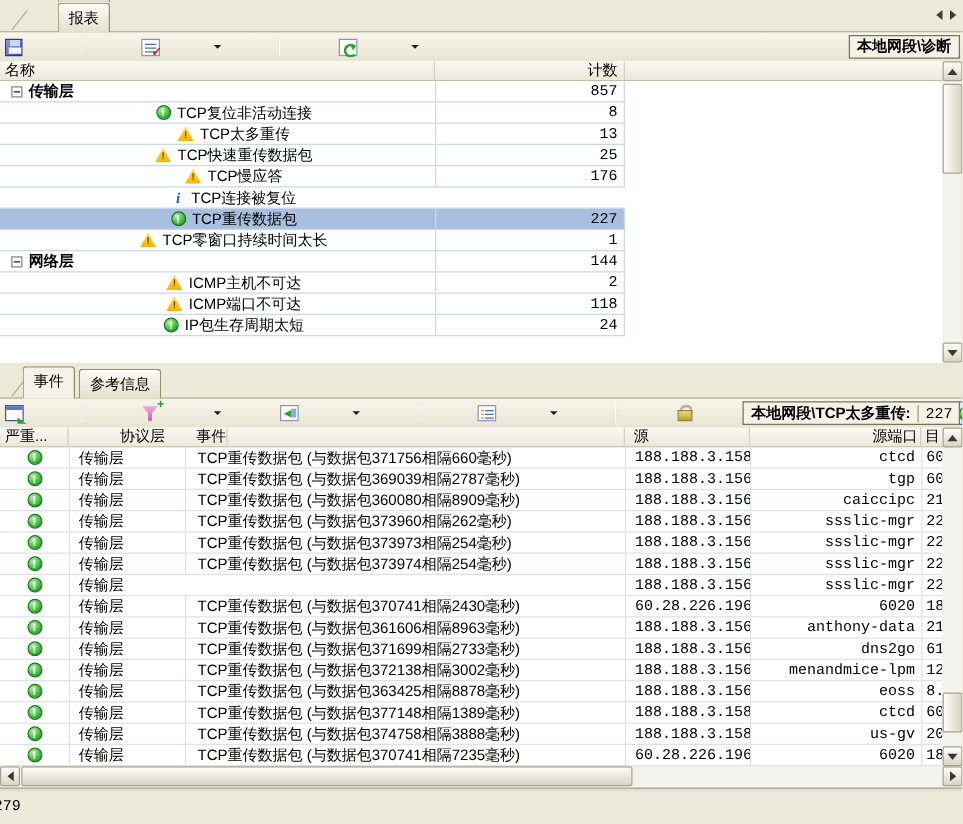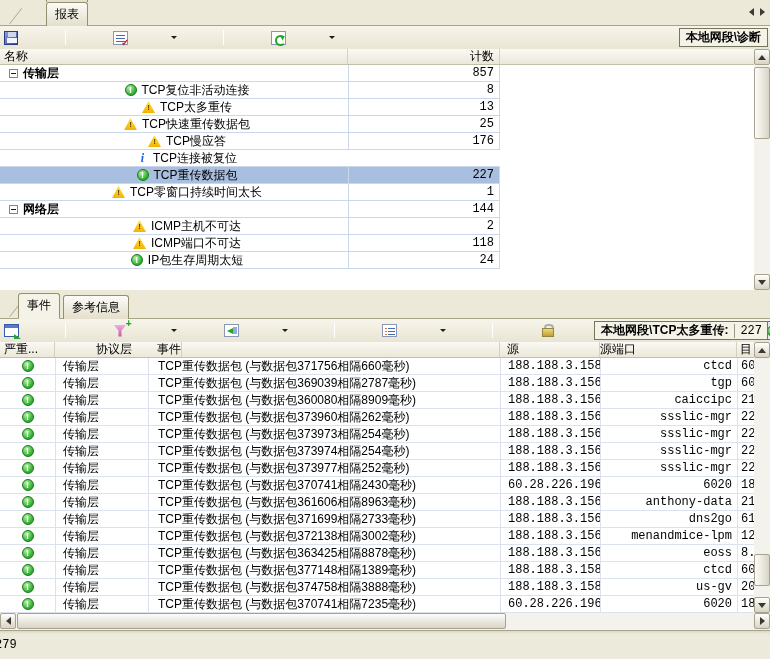--- a/index.html
+++ b/index.html
@@ -144,21 +144,21 @@
   .t-down  { width:0;height:0;border-left:4px solid transparent;border-right:4px solid transparent;border-top:5px solid #38382e; }
   .t-left  { width:0;height:0;border-top:4px solid transparent;border-bottom:4px solid transparent;border-right:5px solid #38382e; }
   .t-right { width:0;height:0;border-top:4px solid transparent;border-bottom:4px solid transparent;border-left:5px solid #38382e; }
 
   
   #tableHead { top:342px; width:754px; }
   #hSev  { left:0;    width:55px;  padding-left:4px; border-right:1px solid #d4d1bc; }
   #hLay  { left:55px; width:93px;  padding-left:7px; border-right:1px solid #d4d1bc;margin-left:34px; }
   #hEvt  { left:148px;width:352px; padding-left:9px; border-right:1px solid #d4d1bc; }
   #hSrc  { left:500px;width:100px; padding-left:7px; border-right:1px solid #d4d1bc; }
-  #hPort { left:600px;width:137px; padding-right:2px; border-right:1px solid #d4d1bc; }
+  #hPort { left:600px;width:137px; text-align:right; padding-right:2px; border-right:1px solid #d4d1bc; }
   #hDst  { left:737px;width:17px;  padding-left:3px; }
 
   #eventRows { position:absolute; top:358px; left:0; width:754px; height:255px; background:#fff; overflow:hidden; }
   .erow { position:relative; height:17px; border-bottom:1px solid #dbe2ee; }
   .ecell { position:absolute; top:0; bottom:0; line-height:16px; overflow:hidden; white-space:nowrap; }
   .c0 { left:0; width:55px; display:flex; align-items:center; justify-content:center; }
   .c1 { left:55px; width:93px; padding-left:7px; border-left:1px solid #dbe2ee; }
   .c2 { left:148px; width:352px; padding-left:9px; border-left:1px solid #dbe2ee; }
   .c3 { left:500px; width:100px; padding-left:7px; border-left:1px solid #dbe2ee; }
   .c4 { left:600px; width:137px; text-align:right; padding-right:5px; border-left:1px solid #dbe2ee; }
@@ -447,21 +447,20 @@
         <div class="ecell c2">TCP重传数据包 (与数据包373974相隔254毫秒)</div>
         <div class="ecell c3 mono">188.188.3.156</div>
         <div class="ecell c4 mono">ssslic-mgr</div>
         <div class="ecell c5 mono">22</div>
       </div>
       <div class="erow">
         <div class="ecell c0">
           <span class="tic green"></span>
         </div>
         <div class="ecell c1">传输层</div>
-        <div class="ecell c2">TCP重传数据包 (与数据包373977相隔252毫秒)</div>
         <div class="ecell c3 mono">188.188.3.156</div>
         <div class="ecell c4 mono">ssslic-mgr</div>
         <div class="ecell c5 mono">22</div>
       </div>
       <div class="erow">
         <div class="ecell c0">
           <span class="tic green"></span>
         </div>
         <div class="ecell c1">传输层</div>
         <div class="ecell c2">TCP重传数据包 (与数据包370741相隔2430毫秒)</div>

